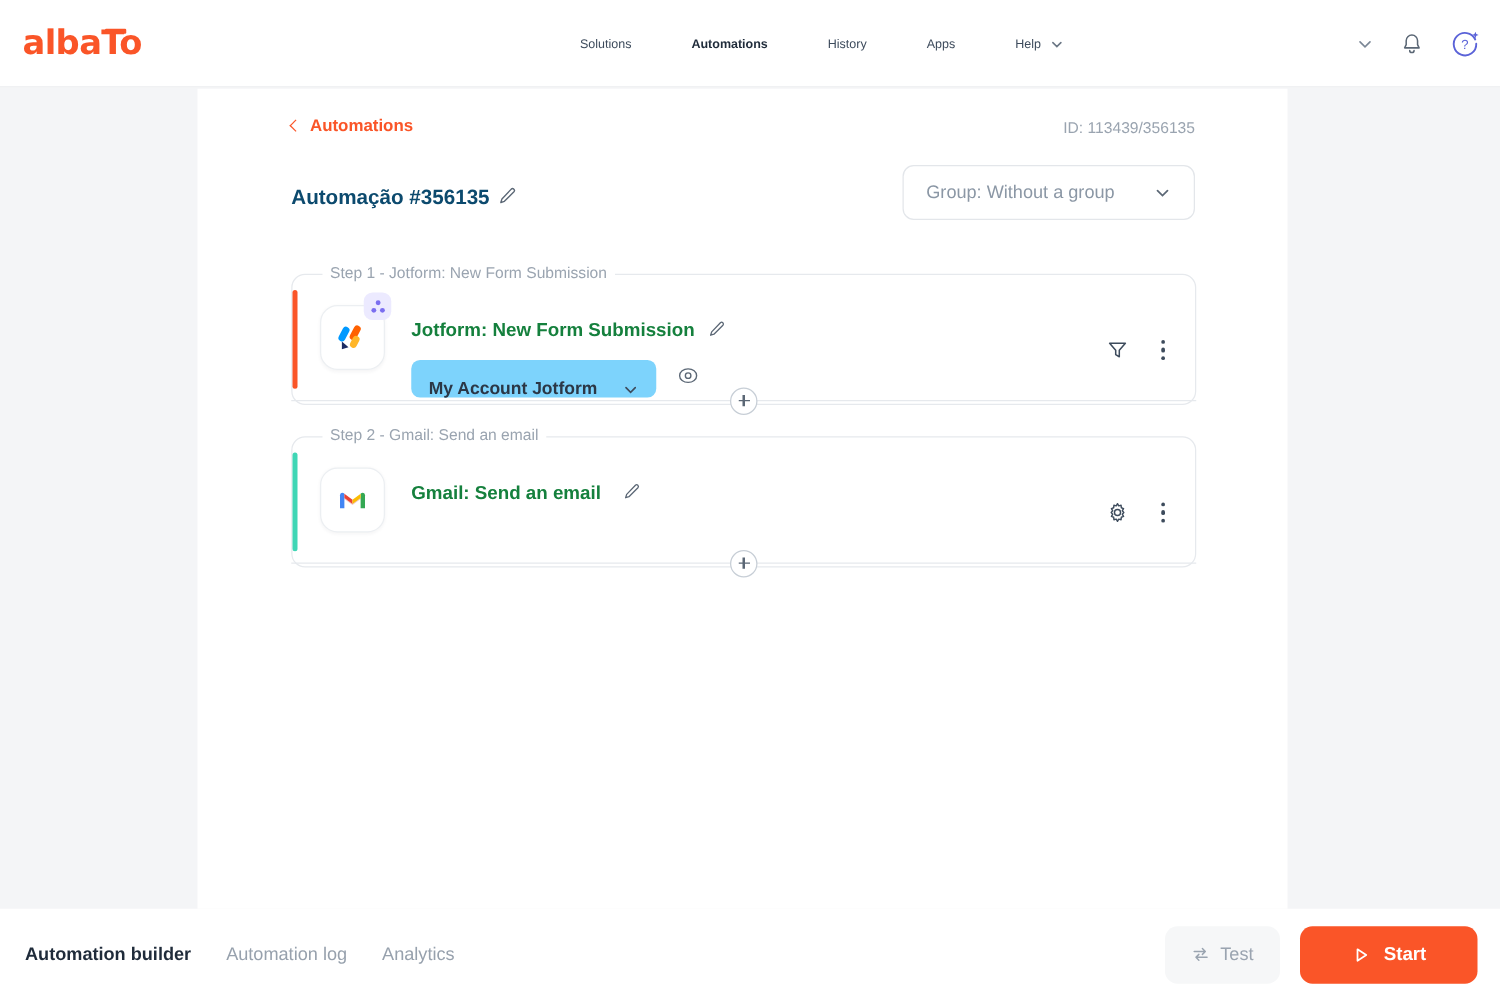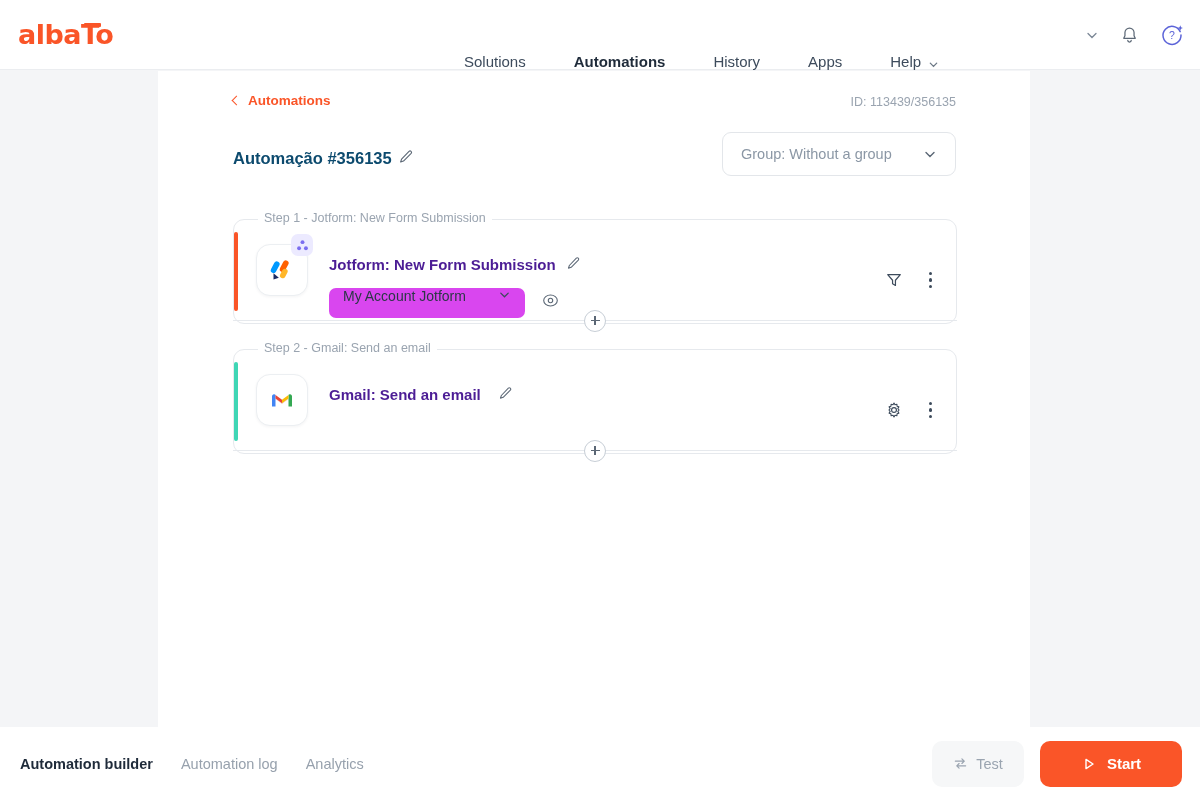--- a/index.html
+++ b/index.html
@@ -26,22 +26,22 @@
   }
   .logo .bar {
     position: absolute; background: #fa5528;
     width: 17px; height: 4px; left: 66px; top: 3px; border-radius: 1px;
   }
   .nav {
     position: absolute; left: 440px; top: 0; height: 70px;
     display: flex; align-items: center; gap: 0px;
   }
   .nav-item {
-    font-size: 15px; color: #3d4b5c; padding: 0 24px; cursor: pointer;
-    display: flex; align-items: flex-end; gap: 7px; height: 70px;
+    font-size: 10px; color: #3d4b5c; padding: 0 24px; cursor: pointer;
+    display: flex; align-items: center; gap: 7px; height: 70px;
   }
   .nav-item.active { font-weight: bold; color: #1f2b3a; }
   .topright {
     position: absolute; right: 16px; top: 0; height: 70px;
     display: flex; align-items: center; gap: 20px;
   }
   .icon-btn { cursor: pointer; display: flex; align-items: center; justify-content: center; }
 
   
   .leftrail {
@@ -108,26 +108,26 @@
     display: flex; align-items: center; justify-content: center;
     box-shadow: 0 1px 3px rgba(30,40,60,0.05);
   }
   .badge {
     position: absolute; left: 57px; top: 14px; width: 22px; height: 22px;
     background: #eceaff; border-radius: 7px;
     display: flex; align-items: center; justify-content: center;
   }
   .step-title {
     position: absolute; left: 95px; top: 36px;
-    font-size: 15px; font-weight: bold; color: #4c1d95;
+    font-size: 15px; font-weight: bold; color: #15803d;
   }
   .acct-select {
     position: absolute; left: 95px; top: 68px; height: 30px;
-    background: #d946ef; border-radius: 7px; display: flex; align-items: flex-start;
-    padding: 0 14px; cursor: pointer; min-width: 196px;
+    background: #7dd3fc; border-radius: 7px; display: flex; align-items: flex-end;
+    padding: 0 14px; cursor: pointer; min-width: 196px; font-weight: bold;
   }
   .acct-text { font-size: 14px; color: #2b3746; flex: 1; }
   .step-actions {
     position: absolute; right: 22px; top: 50px;
     display: flex; align-items: center; gap: 24px;
   }
   .kebab { display: flex; flex-direction: column; gap: 3px; cursor: pointer; padding: 2px; }
   .kebab i { display: block; width: 3.4px; height: 3.4px; border-radius: 50%; background: #3d4b5c; }
 
   

